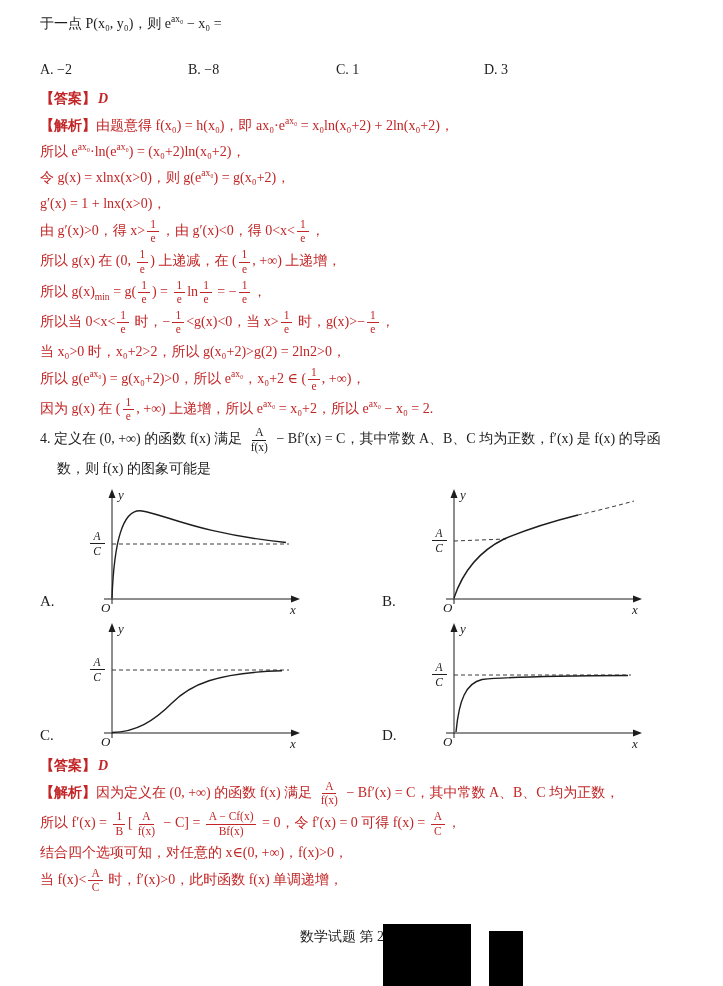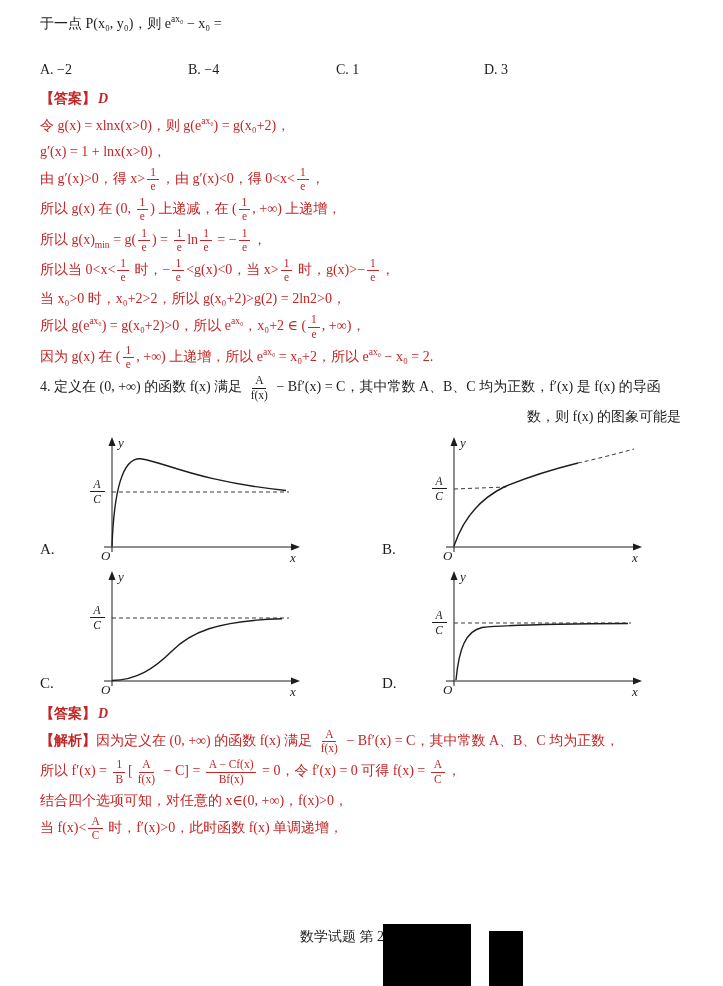--- a/index.html
+++ b/index.html
@@ -18,21 +18,21 @@
   .red{color:#c22526;}
   .lbl{font-weight:bold;}
   .ans{font-style:italic;font-weight:bold;margin-left:2px;}
   sup{font-size:0.68em;vertical-align:super;line-height:0;}
   sub{font-size:0.68em;vertical-align:sub;line-height:0;}
   .frac{display:inline-flex;flex-direction:column;align-items:center;vertical-align:middle;margin:0 2px;font-size:0.82em;line-height:1.15;}
   .fnum{padding:0 3px;border-bottom:1px solid currentColor;text-align:center;}
   .fden{padding:0 3px;text-align:center;}
   .options{display:flex;margin:4px 0 6px 0;line-height:1.6;}
   .opt{width:148px;flex:0 0 auto;margin-top:20px;}
-  .stem-cont{padding-left:17px;text-align:right;}
+  .stem-cont{padding-left:17px;}
   .graphs{display:grid;grid-template-columns:292px 292px;column-gap:50px;row-gap:2px;margin:6px 0 2px 0;}
   .gcell{display:flex;align-items:flex-end;}
   .glabel{width:44px;padding-bottom:8px;font-size:15px;flex:0 0 auto;}
   svg{display:block;}
   .axis{stroke:#1d1d1f;stroke-width:1;fill:none;}
   .arrowhead{fill:#1d1d1f;stroke:none;}
   .curve{stroke:#1d1d1f;stroke-width:1.4;fill:none;}
   .dash{stroke:#3a3a3a;stroke-width:1;stroke-dasharray:4 3;fill:none;}
   svg text{font-family:"Liberation Serif","DejaVu Serif",serif;font-size:13px;font-style:italic;fill:#1d1d1f;}
   .frtext{font-size:11.5px;text-anchor:middle;}
@@ -43,27 +43,29 @@
 </head>
 <body>
 
 <div class="page">
   <div class="content">
 
     <p class="line">于一点 P(x₀, y₀)，则 e<sup>ax₀</sup> − x₀ =</p>
 
     <div class="options">
       <span class="opt">A. −2</span>
-      <span class="opt">B. −4</span>
+      <span class="opt">B. −8</span>
       <span class="opt">C. 1</span>
       <span class="opt">D. 3</span>
     </div>
 
     <p class="line red"><span class="lbl">【答案】</span><span class="ans">D</span></p>
 
+    <p class="line red"><span class="lbl">【解析】</span><span>由题意得 f(x₀) = h(x₀)，即 ax₀·e<sup>ax₀</sup> = x₀ln(x₀+2) + 2ln(x₀+2)，</span></p>
+    <p class="line red">所以 e<sup>ax₀</sup>·ln(e<sup>ax₀</sup>) = (x₀+2)ln(x₀+2)，</p>
     <p class="line red">令 g(x) = xlnx(x&gt;0)，则 g(e<sup>ax₀</sup>) = g(x₀+2)，</p>
     <p class="line red">g′(x) = 1 + lnx(x&gt;0)，</p>
     <p class="line red">由 g′(x)&gt;0，得 x&gt;<span class="frac">
           <span class="fnum">1</span>
           <span class="fden">e</span>
         </span>，由 g′(x)&lt;0，得 0&lt;x&lt;<span class="frac">
           <span class="fnum">1</span>
           <span class="fden">e</span>
         </span>，</p>
     <p class="line red">所以 g(x) 在 (0, <span class="frac">

